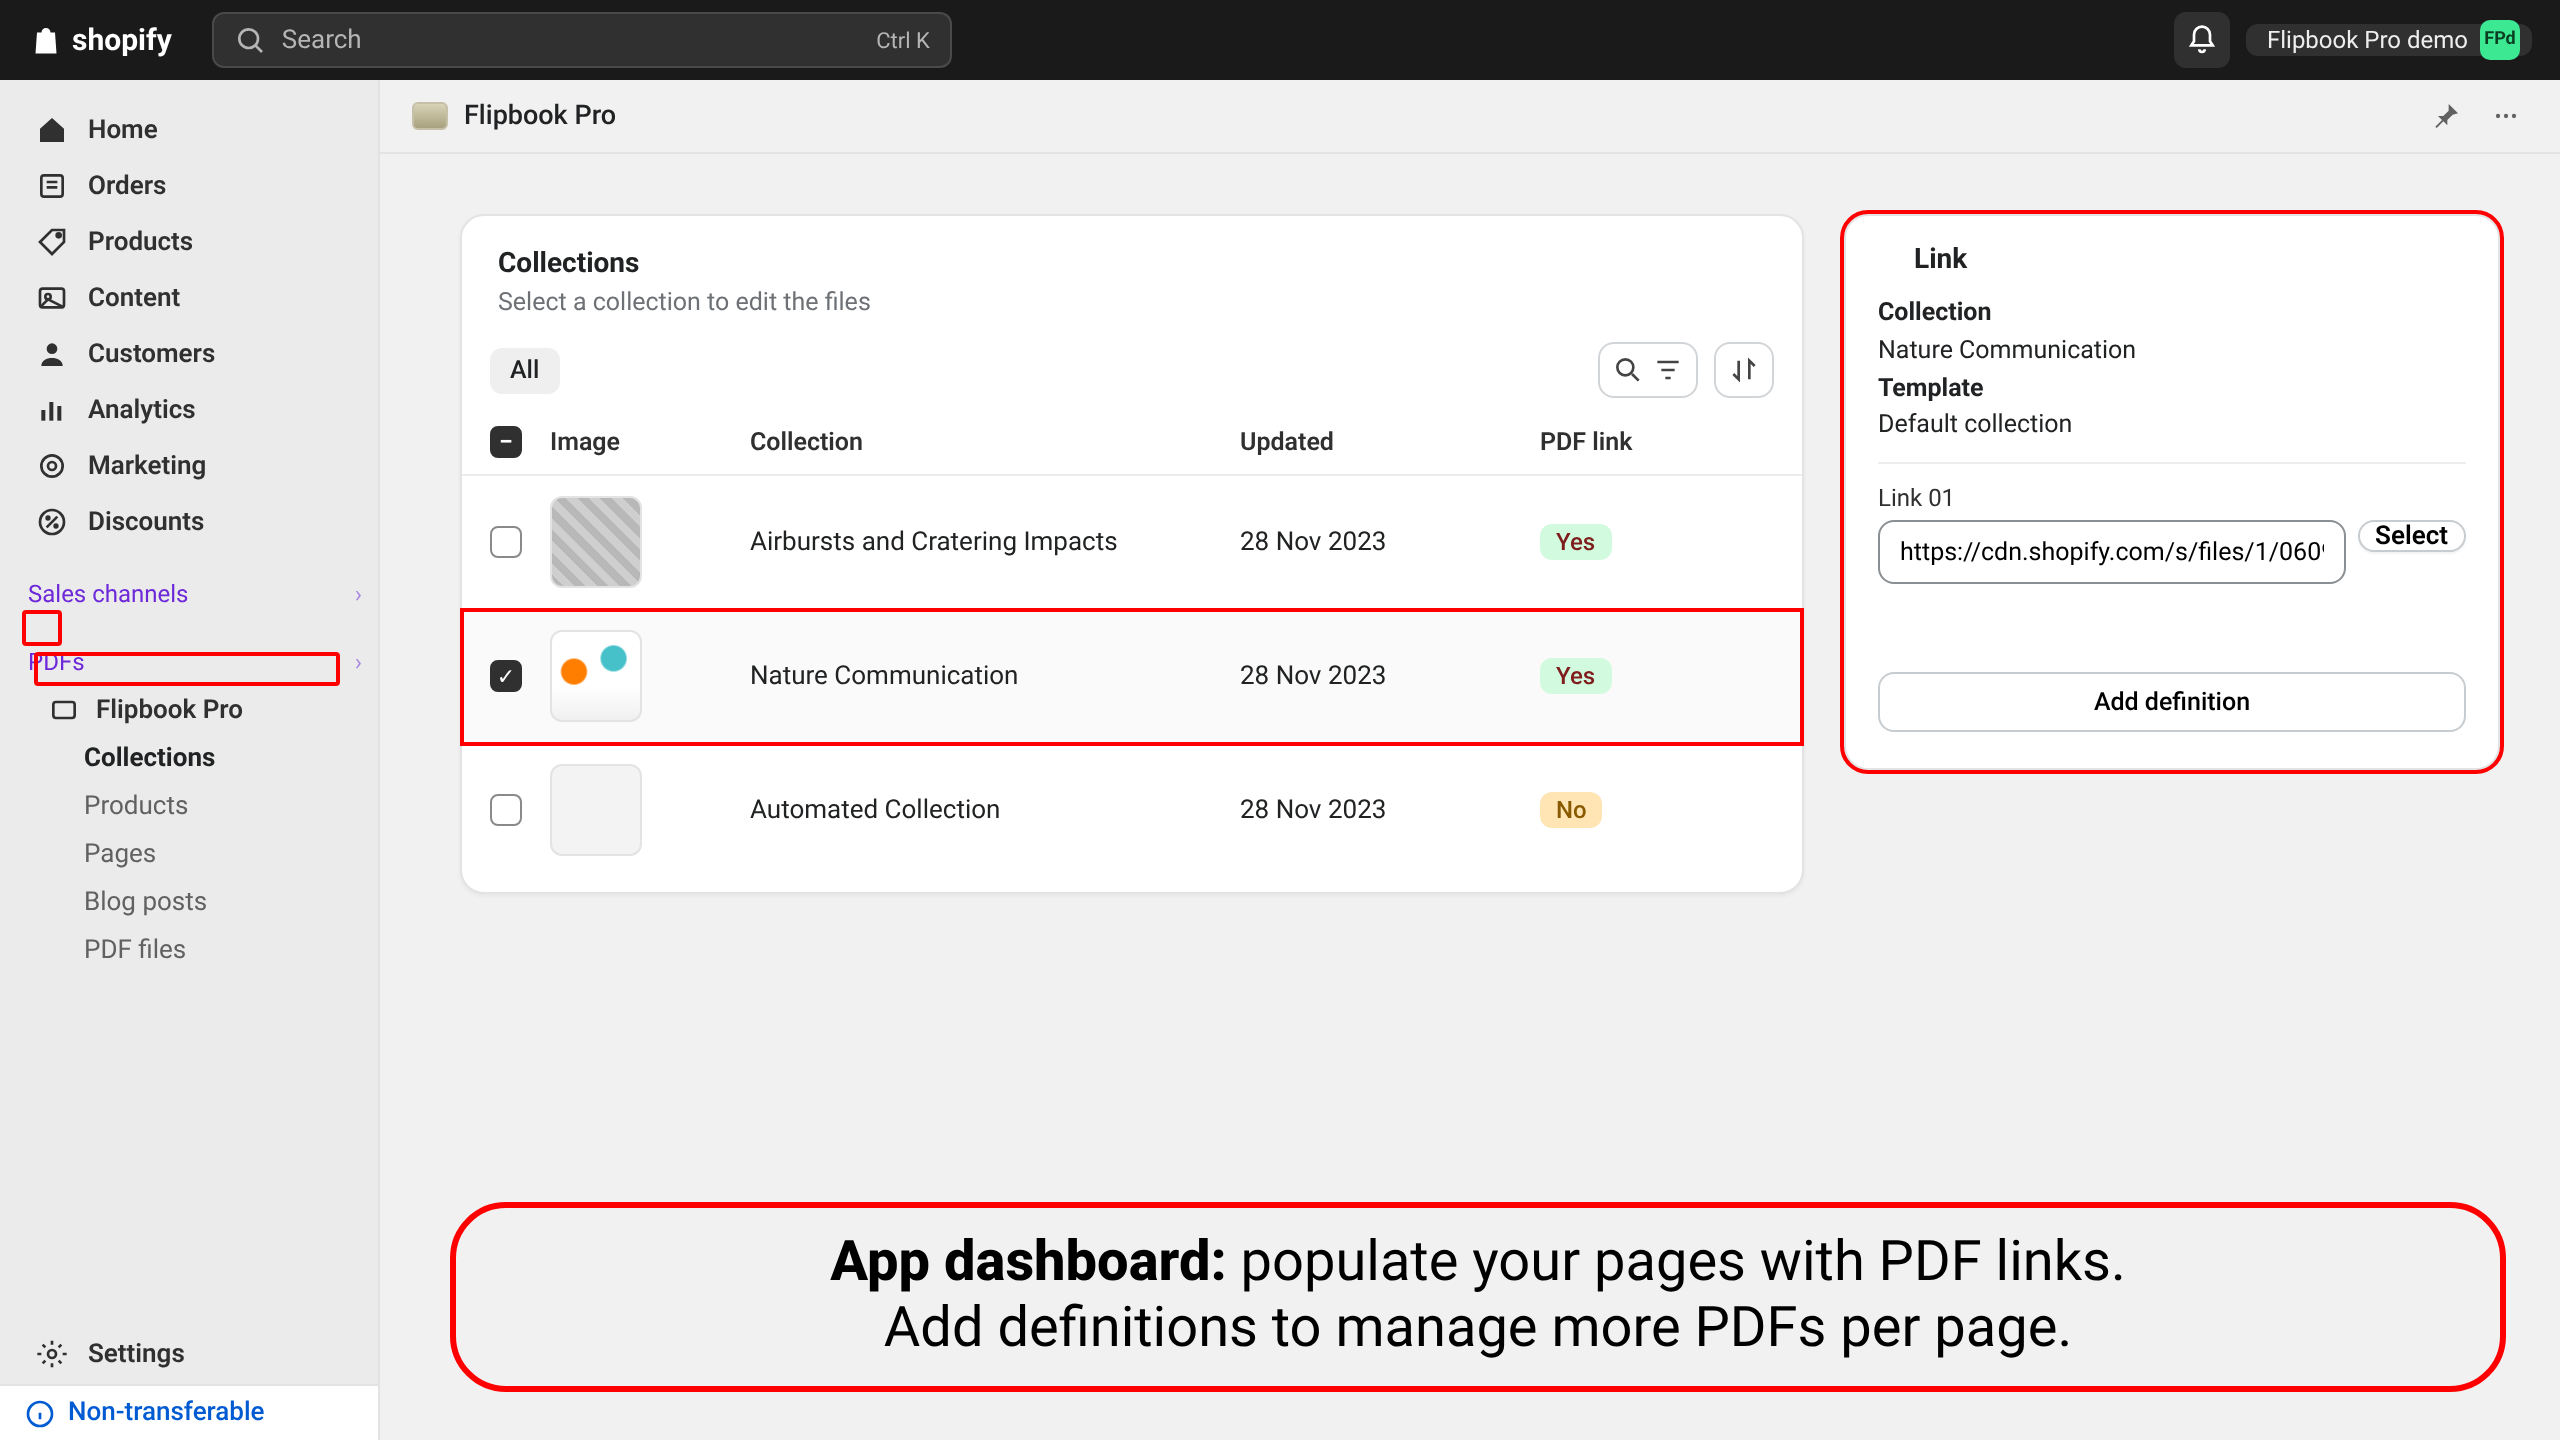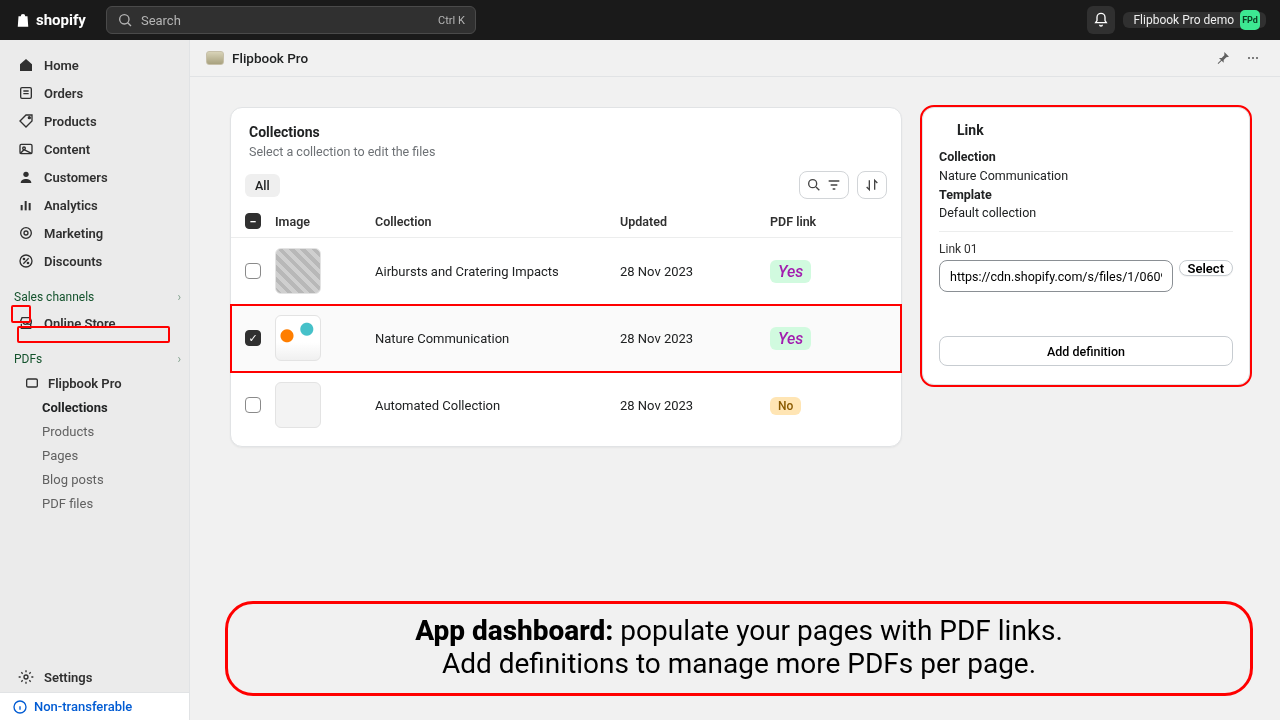--- a/index.html
+++ b/index.html
@@ -12,21 +12,21 @@
 .search-box { height: 28px; background: #303030; border: 1px solid #4a4a4a; border-radius: 6px; display: flex; align-items: center; padding: 0 10px; gap: 8px; min-width: 370px; color: #b5b5b5; cursor: text; }
 .search-kbd { font-size: 11px; margin-left: auto; color: #b5b5b5; }
 .top-actions { display: flex; align-items: center; gap: 8px; }
 .icon-btn { width: 28px; height: 28px; border-radius: 6px; background: #303030; display: flex; align-items: center; justify-content: center; color: #fff; cursor: pointer; }
 .store-chip { height: 16px; background: #303030; border-radius: 6px; display: flex; align-items: center; padding: 0 6px 0 10px; gap: 6px; color: #eee; font-size: 12px; cursor: pointer; }
 .avatar-sq { width: 20px; height: 20px; background: #3de892; border-radius: 5px; display: flex; align-items: center; justify-content: center; font-size: 9px; font-weight: 700; color: #0a3d22; }
 
 .shell { display: flex; height: calc(100% - 40px); }
 .sidebar { width: 195px; background: #ebebeb; border-right: 1px solid #e1e3e5; display: flex; flex-direction: column; padding-top: 12px; position: relative; }
 .nav-item, .sub-item { height: 26px; display: flex; align-items: center; padding: 0 12px; gap: 10px; font-size: 13px; color: #303030; cursor: pointer; font-weight: 600; border-radius: 8px; margin: 0 6px 2px; }
-.section-head { height: 26px; display: flex; align-items: center; padding: 0 8px 0 14px; font-size: 12px; color: #14532d; margin-top: 8px; justify-content: space-between; }
+.section-head { height: 26px; display: flex; align-items: center; padding: 0 8px 0 14px; font-size: 12px; color: #6d28d9; margin-top: 8px; justify-content: space-between; }
 .section-head .chev { opacity: .5; }
 .sub-item { padding-left: 36px; font-weight: 450; height: 22px; color: #616161; }
 .sub-item.app { padding-left: 36px; font-weight: 600; color: #303030; }
 .sub-item.root { padding-left: 18px; }
 .sidebar-bottom { margin-top: auto; }
 .badge-foot { height: 28px; display: flex; align-items: center; gap: 6px; padding: 0 12px; color: #005bd3; font-size: 13px; font-weight: 550; background: #fff; border-top: 1px solid #e1e3e5; }
 
 .hl-red { border: 2px solid #ff0000; border-radius: 2px; }
 .hl-app-icon { position:absolute; left:11px; top:265px; width:20px; height:18px; pointer-events:none; }
 .hl-collections { position:absolute; left:17px; top:286px; width:153px; height:17px; pointer-events:none; }
@@ -55,21 +55,21 @@
 .col-upd { width: 150px; }
 .col-pdf { flex:1; }
 .row { display:flex; align-items:center; padding: 10px 14px; border-bottom: 1px solid #fca5a5; min-height:56px; font-size:13px; }
 .thumb { width:46px; height:46px; border-radius:6px; background:#f3f3f3; border:1px solid #e3e3e3; }
 .thumb.gray { background:repeating-linear-gradient(45deg,#b8b8b8 0 4px,#cfcfcf 4px 8px); }
 .thumb.nature { background: radial-gradient(circle at 25% 45%, #ff7e00 0 6px, transparent 7px), radial-gradient(circle at 70% 30%, #46c1c9 0 6px, transparent 7px), linear-gradient(180deg,#fff 60%,#f0f0f0);} 
 .chk { width:16px; height:16px; border:1.5px solid #8a8a8a; border-radius:4px; background:#fff; cursor:pointer; display:flex; align-items:center; justify-content:center; }
 .chk.mixed { background:#303030; border-color:#303030; color:#fff; }
 .chk.on { background:#303030; border-color:#303030; }
 .chk.on::after { content:"✓"; color:#fff; font-size:11px; line-height:1; }
-.badge-yes { background:#d1fadf; color:#a21caf; font-size:16px; padding:2px 8px; border-radius:6px; font-weight:550;font-style:italic; }
+.badge-yes { background:#d1fadf; color:#7f1d1d; font-size:12px; padding:2px 8px; border-radius:6px; font-weight:550; }
 .badge-no  { background:#ffe5b4; color:#8a5a00; font-size:12px; padding:2px 8px; border-radius:6px; font-weight:550; }
 
 .row.selected { outline: 2px solid #ff0000; outline-offset: -1px; background:#fafafa; }
 
 .link-card { width: 328px; padding: 14px 16px 18px; outline: 2px solid #ff0000; }
 .kvs { font-size:12.5px; line-height:1.5; padding-bottom:8px; border-bottom:1px solid #eceded; margin-bottom:10px; }
 .kvs .k { font-weight:700; }
 .lbl-small { font-size:12px; color:#303030; margin-bottom:4px; }
 .row-input { display:flex; gap:6px; }
 .tin { flex:1; height:32px; border:1px solid #8a8f94; border-radius:8px; padding:0 10px; font-size:12.5px; }
@@ -174,27 +174,20 @@
           <path d="M8 16l8-8"></path>
           <circle cx="9" cy="9" r="1" fill="currentColor"></circle>
           <circle cx="15" cy="15" r="1" fill="currentColor"></circle>
         </svg>
         <span>Discounts</span>
       </div>
 
     <div class="section-head">
         <span>Sales channels</span>
         <span class="chev">›</span>
-      </div>
-    <div class="nav-item">
-        <svg class="ico" viewBox="0 0 24 24" fill="none" stroke="currentColor" stroke-width="2">
-          <path d="M4 9l2-5h12l2 5v2a3 3 0 01-6 0 3 3 0 01-6 0 3 3 0 01-4-2z"></path>
-          <path d="M5 13v7h14v-7"></path>
-        </svg>
-        <span>Online Store</span>
       </div>
 
     <div class="section-head">
         <span>PDFs</span>
         <span class="chev">›</span>
       </div>
     <div class="sub-item app root">
         <svg class="ico" viewBox="0 0 24 24" fill="none" stroke="currentColor" stroke-width="2" style="margin-right:-2px">
           <rect x="4" y="6" width="16" height="12" rx="2"></rect>
         </svg>

